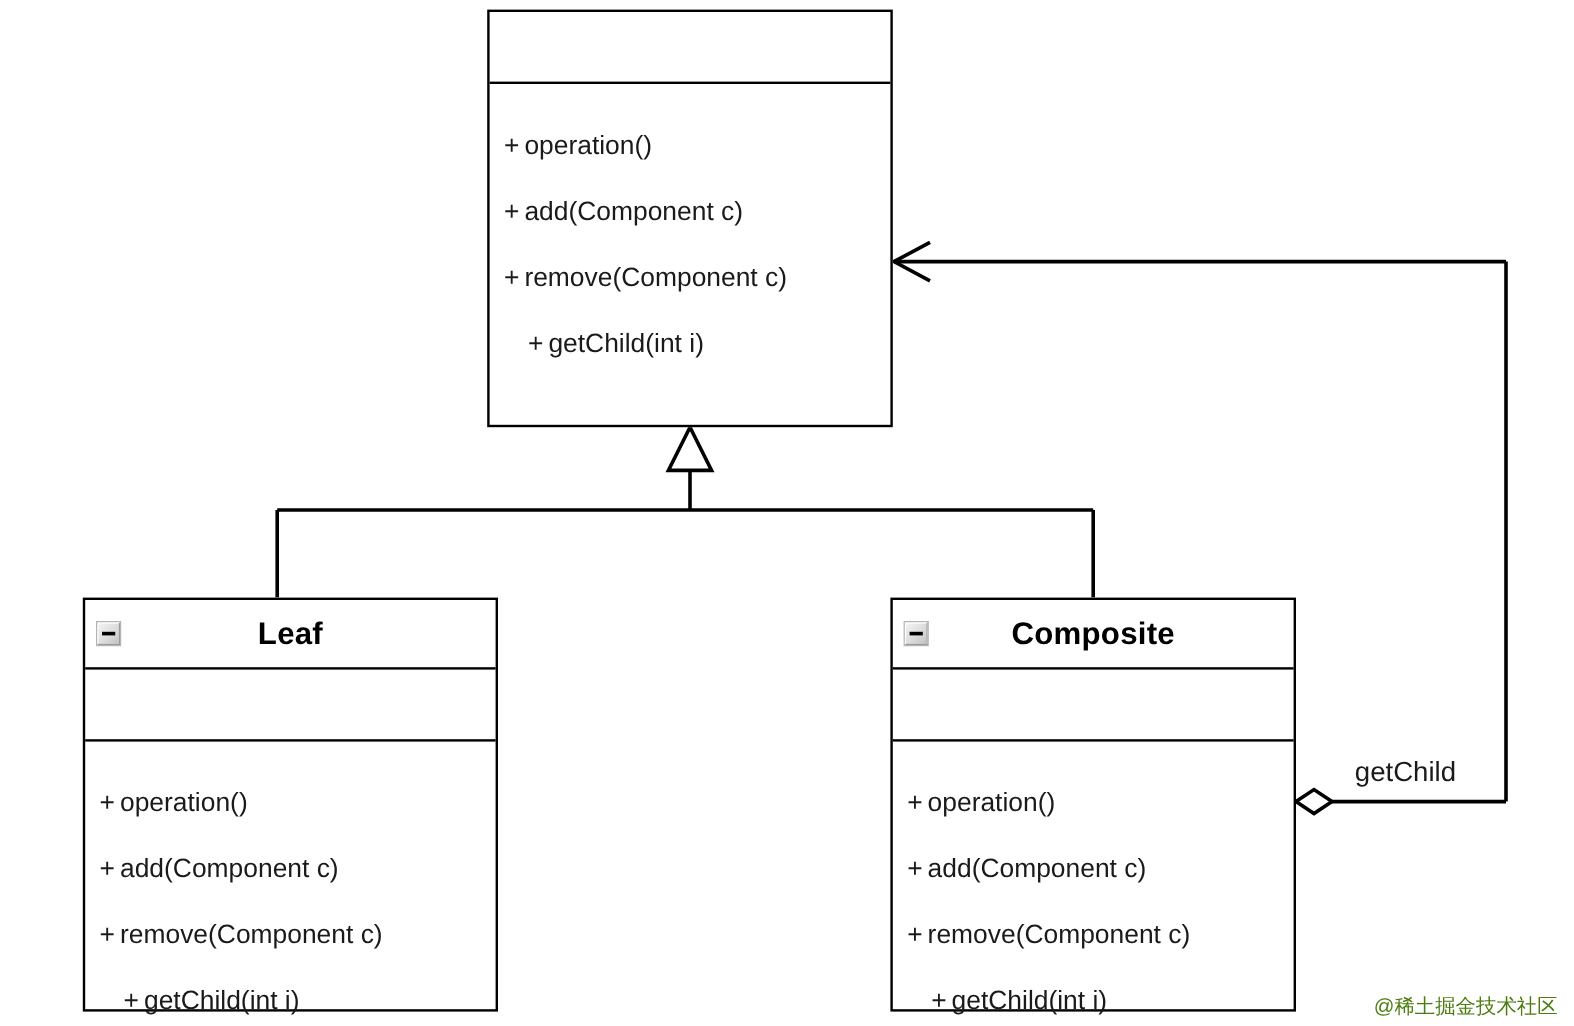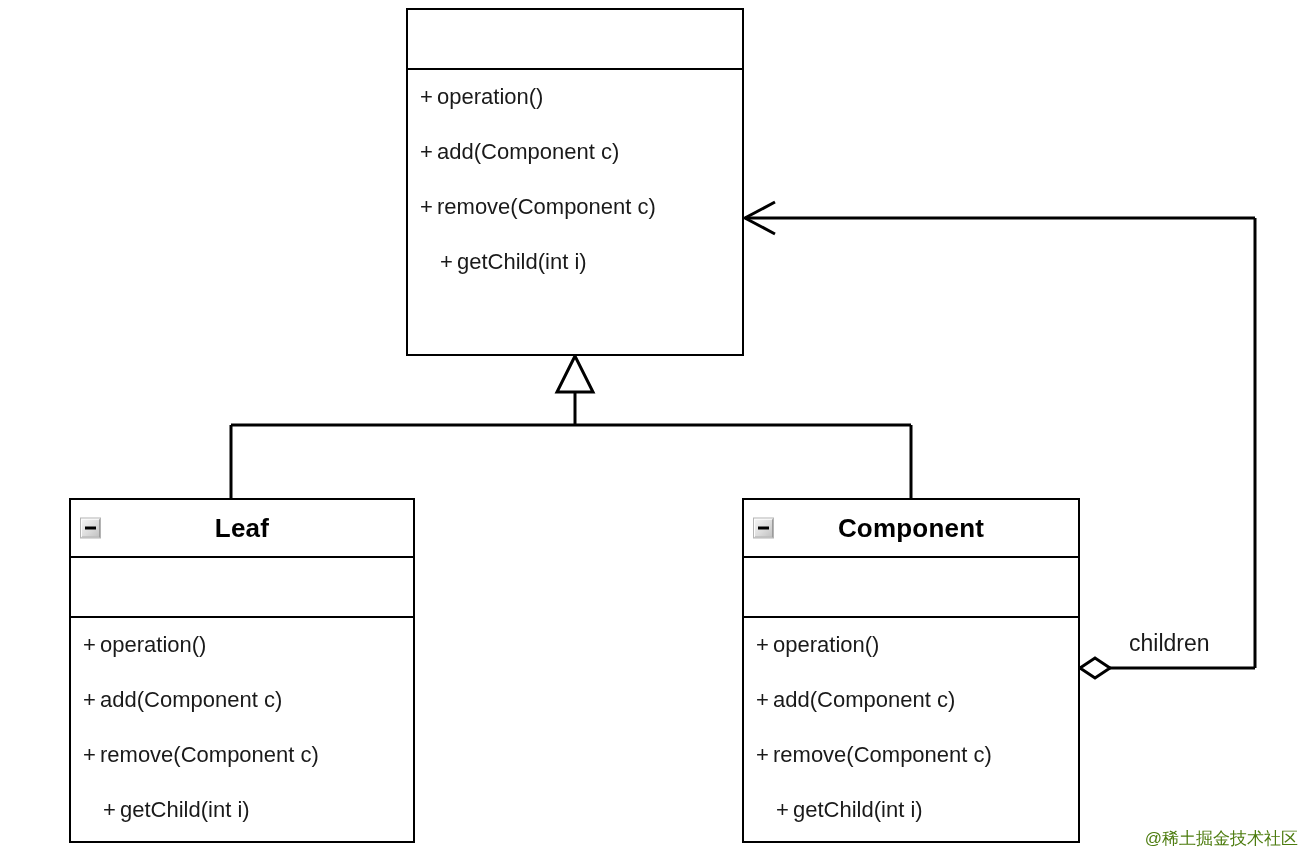--- a/index.html
+++ b/index.html
@@ -86,20 +86,21 @@
     box-sizing: border-box;
     padding: 16px 0 6px 0;
   }
   .uml-method {
     font-size: 22px;
     color: #1a1a1a;
     line-height: 1;
     padding: 0 0 0 12px;
     margin-bottom: 33px;
     white-space: nowrap;
+    margin-top: 24px;
   }
   .uml-method:last-child { margin-bottom: 0; padding-left: 32px; }
   .uml-method .vis {
     display: inline-block;
     min-width: 17px;
   }
   
   .edge-label {
     position: absolute;
     font-size: 23px;
@@ -148,21 +149,21 @@
       <line x1="1255" y1="668" x2="1255" y2="218" stroke="#000000" stroke-width="3"></line>
 
       <line x1="1255" y1="218" x2="745" y2="218" stroke="#000000" stroke-width="3"></line>
 
       <polyline points="775,202 745,218 775,234" fill="none" stroke="#000000" stroke-width="3" stroke-linecap="butt" stroke-linejoin="miter"></polyline>
 
       <polygon points="1080,668 1095,658 1110,668 1095,678" fill="#ffffff" stroke="#000000" stroke-width="3" stroke-linejoin="miter"></polygon>
     </g>
   </svg>
 
-  <div class="edge-label" style="left:1129px; top:632px;">children</div>
+  <div class="edge-label" style="left:1129px; top:632px;">getChild</div>
 
   <div class="uml-class" style="left:406px; top:8px; width:338px; height:348px;">
     <div class="uml-attributes"></div>
     <div class="uml-methods">
       <div class="uml-method">
         <span class="vis">+</span><span>operation()</span>
       </div>
       <div class="uml-method">
         <span class="vis">+</span><span>add(Component c)</span>
       </div>
@@ -197,21 +198,21 @@
         <span class="vis">+</span><span>getChild(int i)</span>
       </div>
     </div>
   </div>
 
   <div class="uml-class" style="left:742px; top:498px; width:338px; height:345px;">
     <div class="uml-header">
       <span class="collapse-icon">
           <i></i>
         </span>
-      <span class="uml-title">Component</span>
+      <span class="uml-title">Composite</span>
     </div>
     <div class="uml-attributes"></div>
     <div class="uml-methods">
       <div class="uml-method">
         <span class="vis">+</span><span>operation()</span>
       </div>
       <div class="uml-method">
         <span class="vis">+</span><span>add(Component c)</span>
       </div>
       <div class="uml-method">

